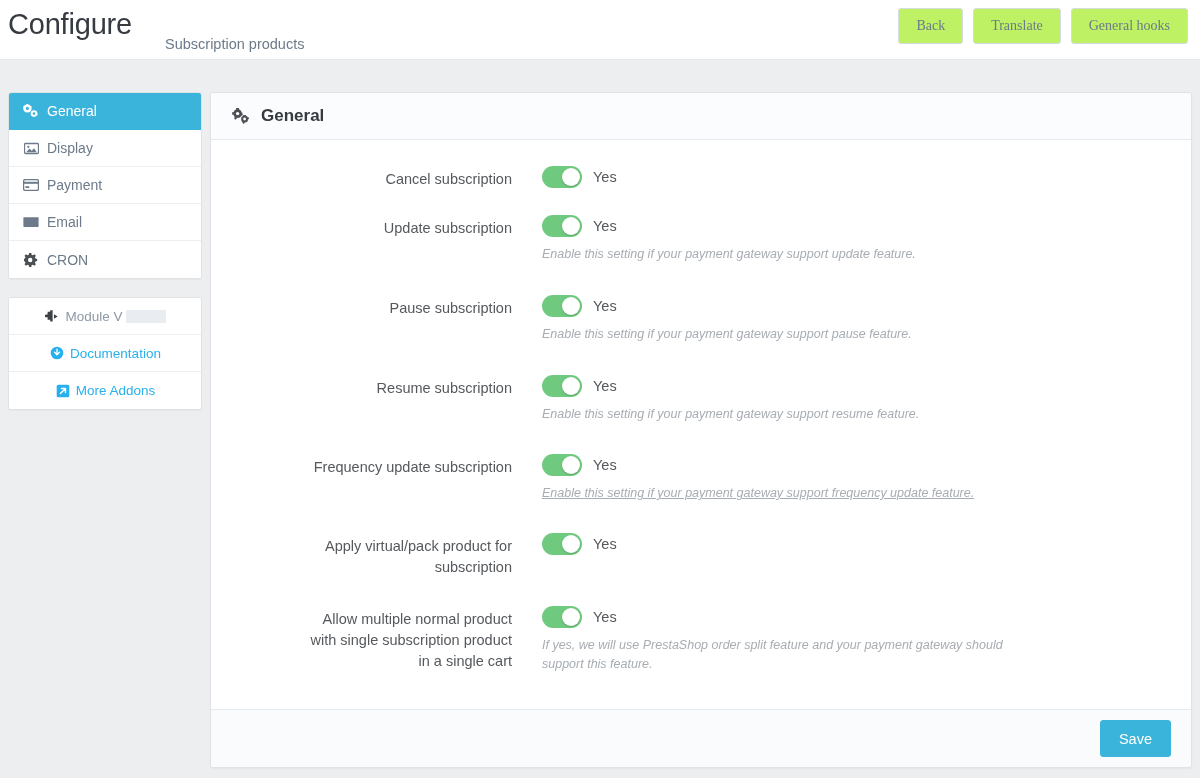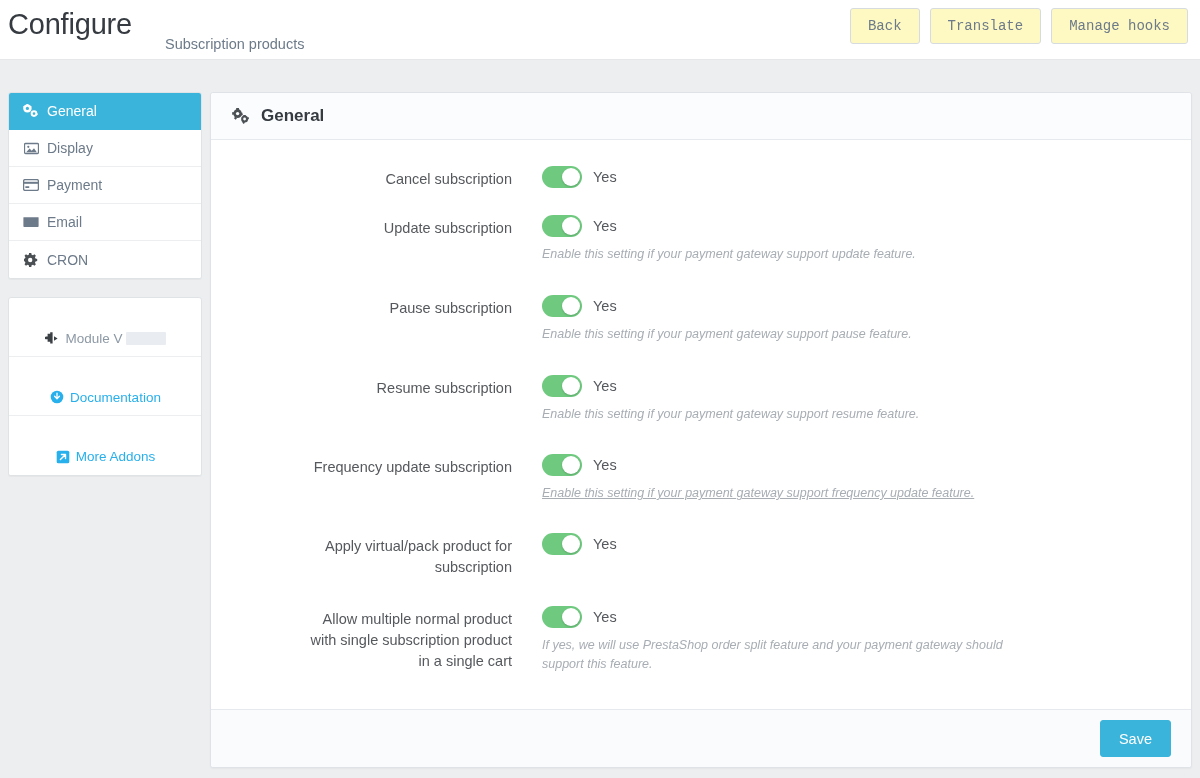--- a/index.html
+++ b/index.html
@@ -28,25 +28,25 @@
     position: absolute; left: 165px; top: 36px;
     font-size: 14.5px; color: #6c7a89; font-weight: 400;
   }
   .header-actions {
     position: absolute; right: 12px; top: 8px;
     display: flex; gap: 10px;
   }
   .hdr-btn {
     display: inline-flex; align-items: center; justify-content: center;
     height: 36px; padding: 0 17px;
-    background: #fef9c3;
+    background: #bef264;
     border: 1px solid #d6dbdf;
     border-radius: 3px;
     font-size: 14px; color: #6c7a89;
-    font-family: Liberation Mono, monospace;
+    font-family: Liberation Serif, serif;
     cursor: pointer; white-space: nowrap;
   }
 
   
   .content {
     position: absolute; left: 0; top: 60px;
     width: 1200px; height: 544px;
     background: #eceef0;
   }
 
@@ -82,21 +82,20 @@
   .nav-item .ic svg { display: block; }
   .nav-label { line-height: 1; }
 
   
   .info-item {
     display: flex; align-items: center; justify-content: center;
     height: 37px; padding: 0 10px;
     font-size: 13.5px;
     border-bottom: 1px solid #eceef0;
     background: #fff;
-    margin-top: 22px;
   }
   .info-item:last-child { border-bottom: none; }
   .info-item.link { color: #28b0ec; cursor: pointer; }
   .info-item.version { color: #8d99a5; cursor: default; }
   .info-item .ic {
     display: inline-flex; align-items: center; justify-content: center;
     width: 16px; height: 14px; margin-right: 5px; flex: 0 0 auto;
   }
   .redacted {
     display: inline-block;
@@ -209,21 +208,21 @@
 </style>
 </head>
 <body>
 
 <div class="page-header">
   <div class="header-title">Configure</div>
   <div class="header-subtitle">Subscription products</div>
   <div class="header-actions">
     <button class="hdr-btn">Back</button>
     <button class="hdr-btn">Translate</button>
-    <button class="hdr-btn">Manage hooks</button>
+    <button class="hdr-btn">General hooks</button>
   </div>
 </div>
 
 <div class="content">
 
   <div class="sidebar">
 
     <div class="nav-block">
 
       <div class="nav-item active">

